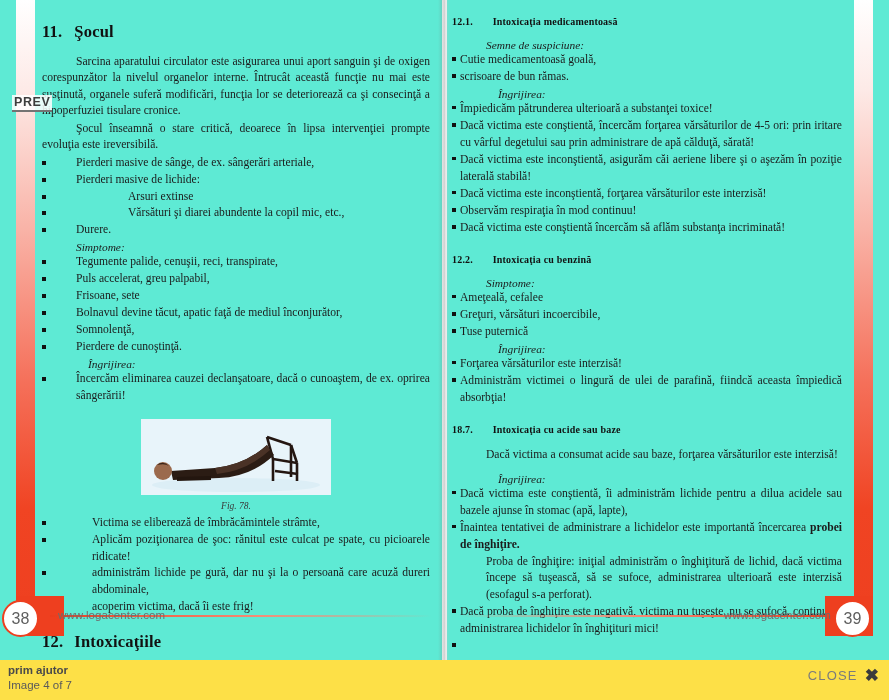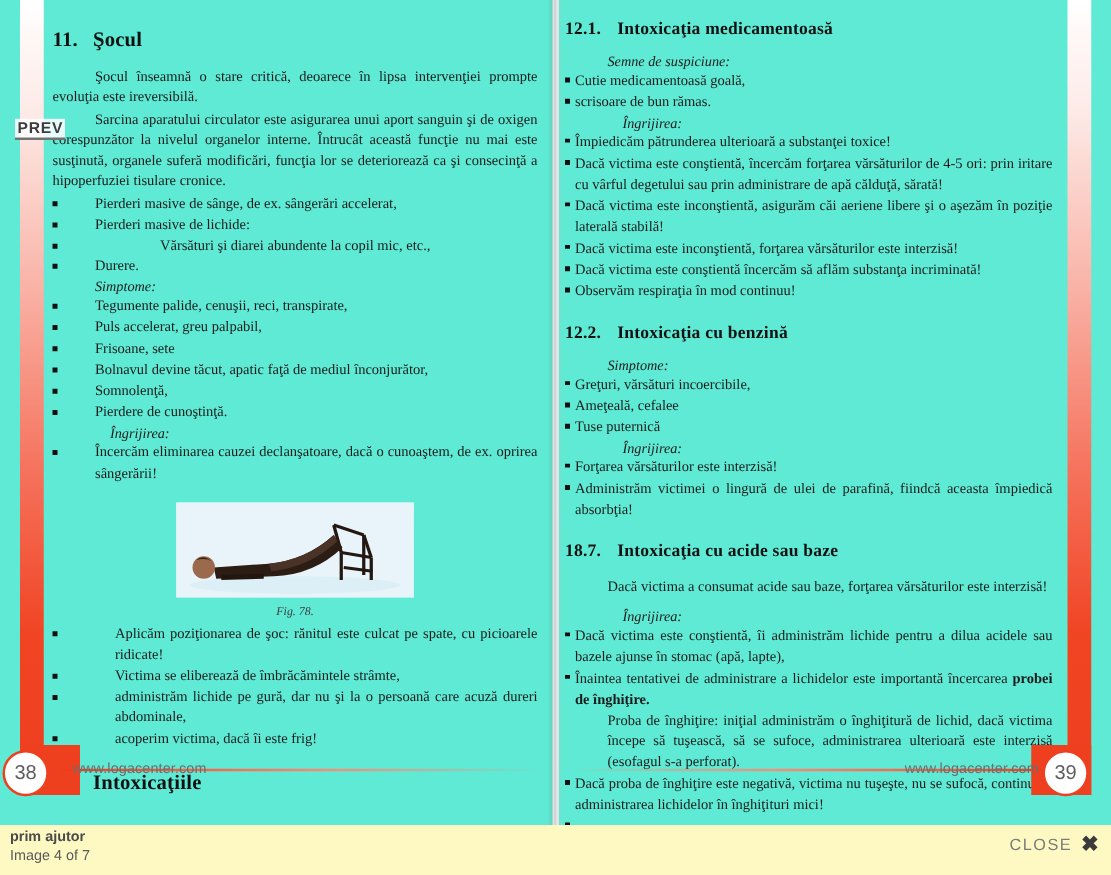--- a/index.html
+++ b/index.html
@@ -70,21 +70,21 @@
   
   .col{position:absolute;z-index:2;}
   .col-left{left:42px;top:22px;width:388px;}
   .col-right{left:452px;top:16px;width:390px;}
 
   h2.sec{
     font-family:"Liberation Serif",serif;font-weight:bold;
     font-size:16.5px;margin:0 0 12px 0;color:#111;letter-spacing:.2px;
   }
   h2.sec .num{display:inline-block;min-width:28px;}
-  h2.sec.sub{font-size:14px;}
+  h2.sec.sub{font-size:10px;}
   h2.sec.sub .num{min-width:38px;}
 
   p.body{
     margin:0 0 1px 0;font-size:11.6px;line-height:1.42;text-align:justify;
     text-indent:0;
   }
   p.body.ind{text-indent:34px;}
   .lbl{font-style:italic;font-size:11.4px;display:block;margin:2px 0 1px 0;}
   .lbl.i1{padding-left:34px;}
   .lbl.i2{padding-left:46px;}
@@ -130,21 +130,21 @@
     position:absolute;left:12px;top:95px;z-index:9;
     font-family:"Liberation Sans",sans-serif;font-size:12.5px;font-weight:bold;
     color:#3d3d3d;letter-spacing:.6px;
     border-bottom:2px solid #737373;padding:0 2px 1px 2px;
     background:rgba(255,255,255,0.86);
     cursor:pointer;
   }
 
   
   .statusbar{
-    position:absolute;left:0;bottom:0;width:889px;height:40px;background:#fef9c3;z-index:10;
+    position:absolute;left:0;bottom:0;width:889px;height:40px;background:#fde047;z-index:10;
     font-family:"Liberation Sans",sans-serif;
   }
   .st-title{position:absolute;left:8px;top:4px;font-size:11.5px;font-weight:bold;color:#4a4a4a;}
   .st-count{position:absolute;left:8px;top:19px;font-size:11.5px;color:#5a5a5a;}
   .close-btn{
     position:absolute;right:10px;top:7px;display:flex;align-items:center;gap:7px;cursor:pointer;
   }
   .close-label{font-size:13px;color:#7b7b7b;letter-spacing:1.2px;}
   .close-x{font-size:17px;color:#3b3b3b;font-weight:bold;line-height:1;}
 </style>
@@ -155,26 +155,27 @@
 
   <div class="page page-left">
     <div class="sidebar-red left"></div>
 
     <div class="col col-left">
       <h2 class="sec">
         <span class="num">11.</span>
         <span>Şocul</span>
       </h2>
 
+      <p class="body ind">Sarcina aparatului circulator este asigurarea unui aport sanguin şi de oxigen corespunzător la nivelul organelor interne. Întrucât această funcţie nu mai este susţinută, organele suferă modificări, funcţia lor se deteriorează ca şi consecinţă a hipoperfuziei tisulare cronice.</p>
       <p class="body ind">Şocul înseamnă o stare critică, deoarece în lipsa intervenţiei prompte evoluţia este ireversibilă.</p>
-      <p class="body ind">Sarcina aparatului circulator este asigurarea unui aport sanguin şi de oxigen corespunzător la nivelul organelor interne. Întrucât această funcţie nu mai este susţinută, organele suferă modificări, funcţia lor se deteriorează ca şi consecinţă a hipoperfuziei tisulare cronice.</p>
 
       <ul class="sq">
-        <li><span>Pierderi masive de sânge, de ex. sângerări accelerat,</span></li>
+        <li><span>Pierderi masive de sânge, de ex. sângerări arteriale,</span></li>
         <li><span>Pierderi masive de lichide:</span></li>
+        <li class="deep"><span>Arsuri extinse</span></li>
         <li class="deep"><span>Vărsături şi diarei abundente la copil mic, etc.,</span></li>
         <li><span>Durere.</span></li>
       </ul>
 
       <span class="lbl i1">Simptome:</span>
       <ul class="sq">
         <li><span>Tegumente palide, cenuşii, reci, transpirate,</span></li>
         <li><span>Puls accelerat, greu palpabil,</span></li>
         <li><span>Frisoane, sete</span></li>
         <li><span>Bolnavul devine tăcut, apatic faţă de mediul înconjurător,</span></li>
@@ -210,22 +211,22 @@
             <circle cx="22" cy="52" r="9" fill="#9b6a4d"></circle>
             <path d="M16 46 Q22 41 28 47 Q24 44 16 46 Z" fill="#3a2418"></path>
 
             <path d="M36 58 L70 57 L70 61 L36 62 Z" fill="#23160f"></path>
           </svg>
         </div>
         <div class="figcap">Fig. 78.</div>
       </div>
 
       <ul class="sq">
+        <li class="deep2"><span>Victima se eliberează de îmbrăcămintele strâmte,</span></li>
         <li class="deep2"><span>Aplicăm poziţionarea de şoc: rănitul este culcat pe spate, cu picioarele ridicate!</span></li>
-        <li class="deep2"><span>Victima se eliberează de îmbrăcămintele strâmte,</span></li>
         <li class="deep2"><span>administrăm lichide pe gură, dar nu şi la o persoană care acuză dureri abdominale,</span></li>
         <li class="deep2"><span>acoperim victima, dacă îi este frig!</span></li>
       </ul>
 
       <h2 class="sec" style="margin-top:16px;font-family:Liberation Serif, serif;">
         <span class="num">12.</span>
         <span>Intoxicaţiile</span>
       </h2>
 
     </div>
@@ -251,32 +252,32 @@
       <ul class="tight">
         <li><span>Cutie medicamentoasă goală,</span></li>
         <li><span>scrisoare de bun rămas.</span></li>
       </ul>
       <span class="lbl i2">Îngrijirea:</span>
       <ul class="tight">
         <li><span>Împiedicăm pătrunderea ulterioară a substanţei toxice!</span></li>
         <li><span>Dacă victima este conştientă, încercăm forţarea vărsăturilor de 4-5 ori: prin iritare cu vârful degetului sau prin administrare de apă călduţă, sărată!</span></li>
         <li><span>Dacă victima este inconştientă, asigurăm căi aeriene libere şi o aşezăm în poziţie laterală stabilă!</span></li>
         <li><span>Dacă victima este inconştientă, forţarea vărsăturilor este interzisă!</span></li>
+        <li><span>Observăm respiraţia în mod continuu!</span></li>
         <li><span>Dacă victima este conştientă încercăm să aflăm substanţa incriminată!</span></li>
-        <li><span>Observăm respiraţia în mod continuu!</span></li>
       </ul>
 
       <h2 class="sec sub" style="margin-top:17px;">
         <span class="num">12.2.</span>
         <span>Intoxicaţia cu benzină</span>
       </h2>
       <span class="lbl i1">Simptome:</span>
       <ul class="tight">
+        <li><span>Ameţeală, cefalee</span></li>
         <li><span>Greţuri, vărsături incoercibile,</span></li>
-        <li><span>Ameţeală, cefalee</span></li>
         <li><span>Tuse puternică</span></li>
       </ul>
       <span class="lbl i2">Îngrijirea:</span>
       <ul class="tight">
         <li><span>Forţarea vărsăturilor este interzisă!</span></li>
         <li><span>Administrăm victimei o lingură de ulei de parafină, fiindcă aceasta împiedică absorbţia!</span></li>
       </ul>
 
       <h2 class="sec sub" style="margin-top:17px;">
         <span class="num">18.7.</span>

